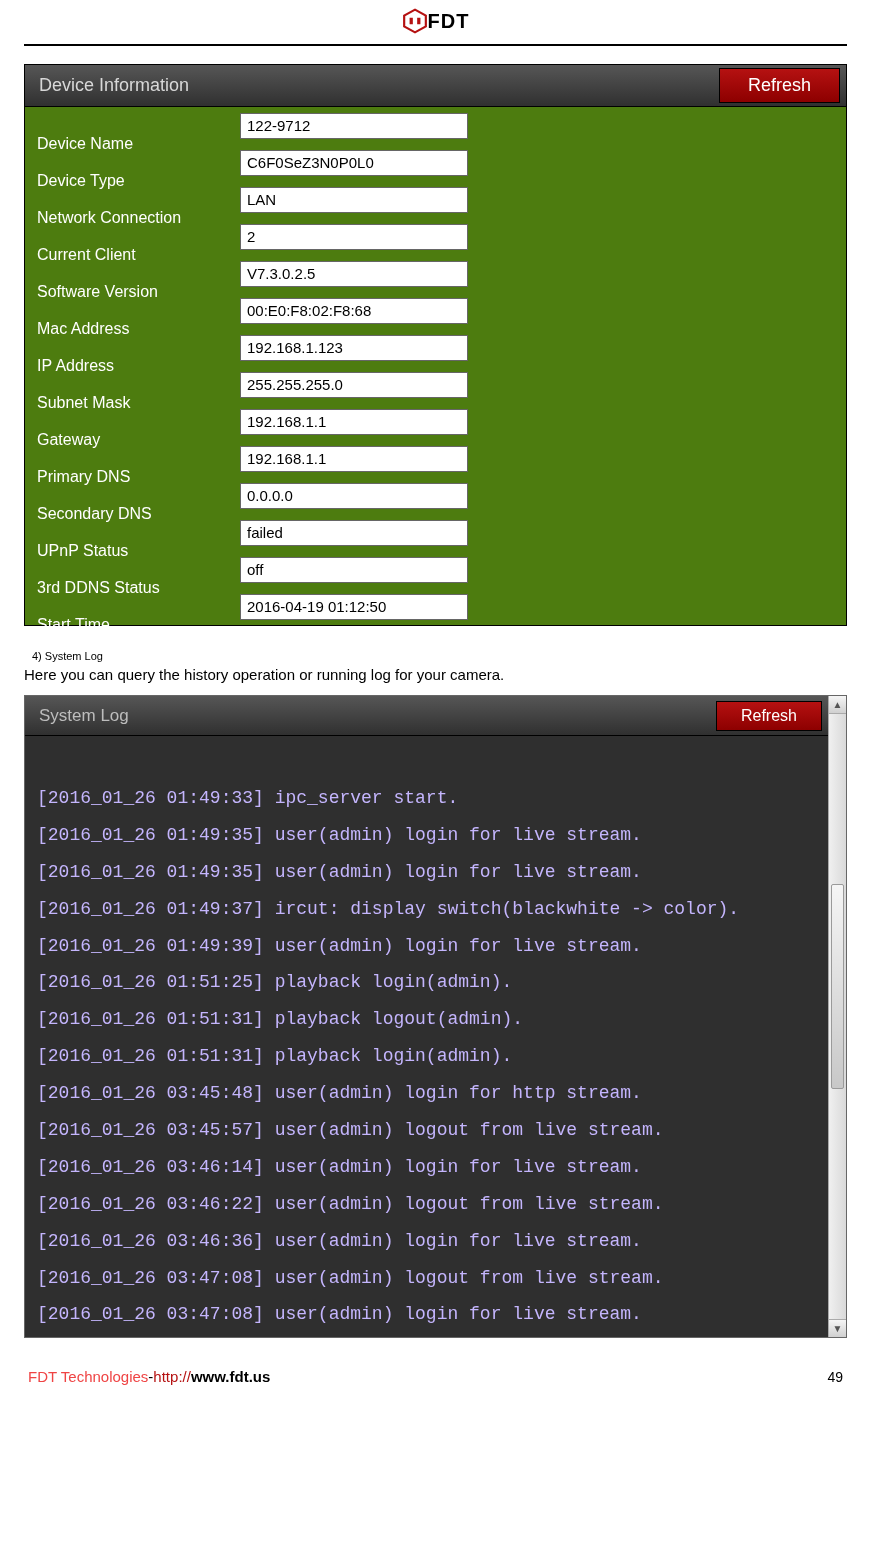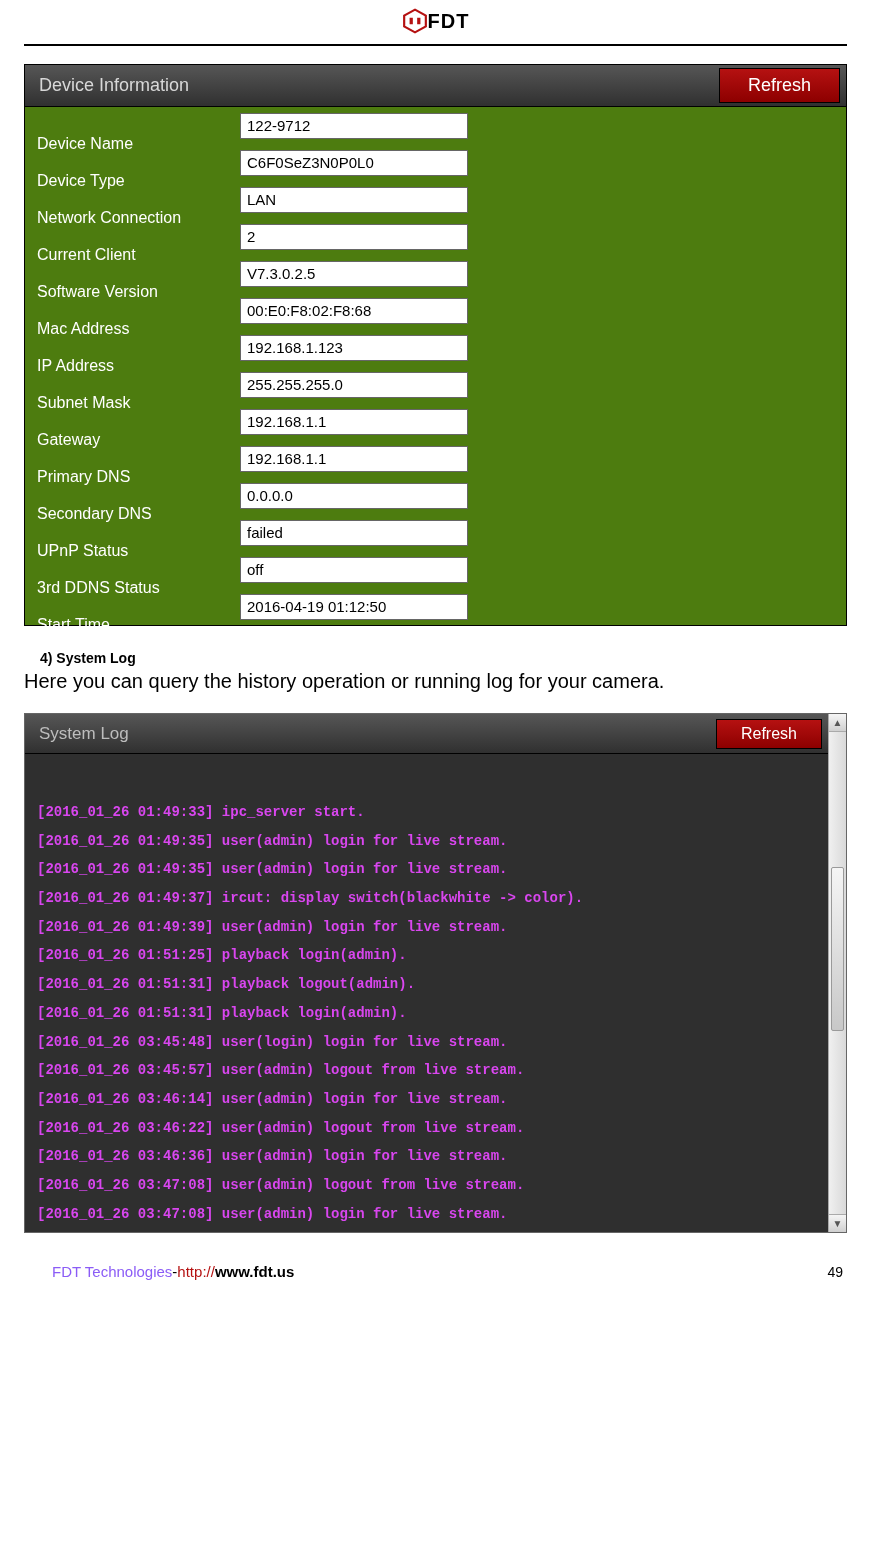--- a/index.html
+++ b/index.html
@@ -79,27 +79,27 @@
     color: #000;
     font-size: 15px;
     width: 228px;
     height: 26px;
     padding: 3px 6px;
     border: 1px solid #666;
   }
 
   
   .section-heading {
-    font-size: 14px;
-    font-weight: bold;
-    margin: 22px 0 4px 16px;
+    font-size: 11px;
+    font-weight: normal;
+    margin: 22px 0 4px 8px;
   }
   .section-text {
-    font-size: 20px;
-    margin-bottom: 20px;
+    font-size: 15px;
+    margin-bottom: 12px;
   }
 
   
   .log-panel {
     border: 1px solid #666;
     width: 100%;
     display: flex;
   }
   .log-main {
     flex: 1 1 auto;
@@ -123,28 +123,27 @@
     background: linear-gradient(#b51111, #8d0000);
     color: #fff;
     font-size: 16px;
     border: 1px solid #000;
     padding: 5px 24px;
     cursor: pointer;
     font-family: inherit;
   }
   .log-spacer { height: 44px; }
   .log-body {
-    color: #d946ef;
+    color: #c4b5fd;
     font-family: "Courier New", monospace;
-    font-size: 14px;
+    font-size: 18px;
     line-height: 2.05;
     padding: 0 12px 4px 12px;
     white-space: nowrap;
     overflow: hidden;
-    font-weight: bold;
   }
   .log-line { display: block; }
   .log-scrollbar {
     flex: 0 0 18px;
     background: linear-gradient(to right, #f0f0f0, #d9d9d9);
     display: flex;
     flex-direction: column;
     border-left: 1px solid #aaa;
   }
   .sb-btn {
@@ -165,21 +164,21 @@
   }
 
   
   .page-footer {
     display:flex;
     justify-content:space-between;
     align-items:flex-end;
     padding: 30px 28px 6px 28px;
     font-size:15px;
   }
-  .footer-left .company { color:#8b5cf6;margin-left:24px; }
+  .footer-left .company { color:#ef4444; }
   .footer-left .dash { color:#000; }
   .footer-left .url-proto { color:#b51111; }
   .footer-left .url-rest { color:#000; font-weight:bold; }
   .page-number { color:#000; font-size:14px; }
 </style>
 </head>
 <body>
 
 <div class="page-header">
   <span class="logo-wrap">
@@ -271,21 +270,21 @@
       <div class="log-spacer"></div>
       <div class="log-body" id="log-lines">
           <span class="log-line">[2016_01_26 01:49:33]  ipc_server start.</span>
           <span class="log-line">[2016_01_26 01:49:35]  user(admin) login  for  live stream.</span>
           <span class="log-line">[2016_01_26 01:49:35]  user(admin) login  for  live stream.</span>
           <span class="log-line">[2016_01_26 01:49:37]  ircut: display switch(blackwhite -&gt; color).</span>
           <span class="log-line">[2016_01_26 01:49:39]  user(admin) login  for  live stream.</span>
           <span class="log-line">[2016_01_26 01:51:25]  playback login(admin).</span>
           <span class="log-line">[2016_01_26 01:51:31]  playback logout(admin).</span>
           <span class="log-line">[2016_01_26 01:51:31]  playback login(admin).</span>
-          <span class="log-line">[2016_01_26 03:45:48]  user(login) login  for  live stream.</span>
+          <span class="log-line">[2016_01_26 03:45:48]  user(admin) login  for  http stream.</span>
           <span class="log-line">[2016_01_26 03:45:57]  user(admin) logout from live stream.</span>
           <span class="log-line">[2016_01_26 03:46:14]  user(admin) login  for  live stream.</span>
           <span class="log-line">[2016_01_26 03:46:22]  user(admin) logout from live stream.</span>
           <span class="log-line">[2016_01_26 03:46:36]  user(admin) login  for  live stream.</span>
           <span class="log-line">[2016_01_26 03:47:08]  user(admin) logout from live stream.</span>
           <span class="log-line">[2016_01_26 03:47:08]  user(admin) login  for  live stream.</span>
         </div>
     </div>
     <div class="log-scrollbar">
       <div class="sb-btn">▲</div>

